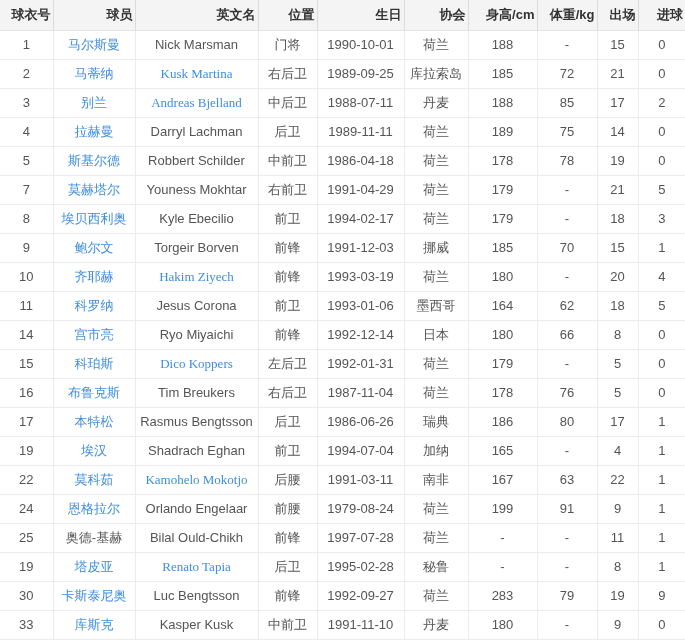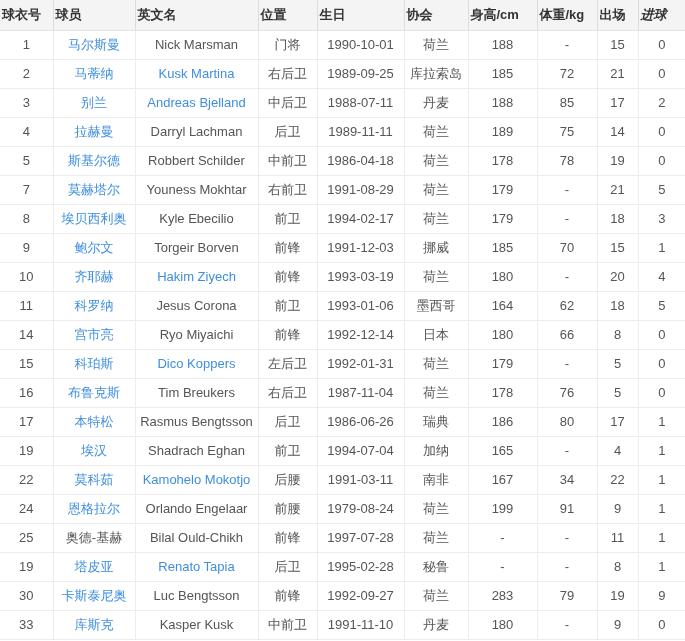--- a/index.html
+++ b/index.html
@@ -14,41 +14,41 @@
   html,body{margin:0;padding:0;background:#ffffff;}
   body{font-family:"Liberation Sans","DejaVu Sans",sans-serif;}
   .table-wrap{width:685px;}
   table{border-collapse:collapse;table-layout:fixed;width:685px;}
   thead th{
     background:var(--header-bg);
     color:var(--header-text);
     font-size:13px;
     font-weight:bold;
     height:30px;
-    text-align:left;
+    text-align:right;
     border-bottom:1px solid #e3e3e3;
     border-right:1px solid var(--header-border);
     padding:0 2px;
     white-space:nowrap;
     overflow:hidden;
   }
-  thead th:last-child{border-right:none;font-style:italic;}
+  thead th:last-child{border-right:none;}
   tbody td{
     color:var(--text);
     font-size:13px;
     height:29px;
     text-align:center;
     border-bottom:1px solid var(--border);
     border-right:1px solid var(--border);
     padding:0 2px;
     white-space:nowrap;
     overflow:hidden;
   }
   tbody td:last-child{border-right:none;}
-  .link{color:var(--link);cursor:pointer;text-decoration:none;}
+  .link{color:var(--link);cursor:pointer;text-decoration:none;font-family:Liberation Serif, serif;}
 </style>
 </head>
 <body>
 
 <div class="table-wrap">
   <table>
     <colgroup>
       <col style="width:53px">
         <col style="width:82px">
         <col style="width:123px">
@@ -133,21 +133,21 @@
           <td><span>178</span></td>
           <td><span>78</span></td>
           <td><span>19</span></td>
           <td><span>0</span></td>
         </tr>
         <tr>
           <td><span>7</span></td>
           <td><span class="link">莫赫塔尔</span></td>
           <td><span>Youness Mokhtar</span></td>
           <td><span>右前卫</span></td>
-          <td><span>1991-08-29</span></td>
+          <td><span>1991-04-29</span></td>
           <td><span>荷兰</span></td>
           <td><span>179</span></td>
           <td><span>-</span></td>
           <td><span>21</span></td>
           <td><span>5</span></td>
         </tr>
         <tr>
           <td><span>8</span></td>
           <td><span class="link">埃贝西利奥</span></td>
           <td><span>Kyle Ebecilio</span></td>
@@ -256,21 +256,21 @@
           <td><span>1</span></td>
         </tr>
         <tr>
           <td><span>22</span></td>
           <td><span class="link">莫科茹</span></td>
           <td><span class="link">Kamohelo Mokotjo</span></td>
           <td><span>后腰</span></td>
           <td><span>1991-03-11</span></td>
           <td><span>南非</span></td>
           <td><span>167</span></td>
-          <td><span>34</span></td>
+          <td><span>63</span></td>
           <td><span>22</span></td>
           <td><span>1</span></td>
         </tr>
         <tr>
           <td><span>24</span></td>
           <td><span class="link">恩格拉尔</span></td>
           <td><span>Orlando Engelaar</span></td>
           <td><span>前腰</span></td>
           <td><span>1979-08-24</span></td>
           <td><span>荷兰</span></td>

